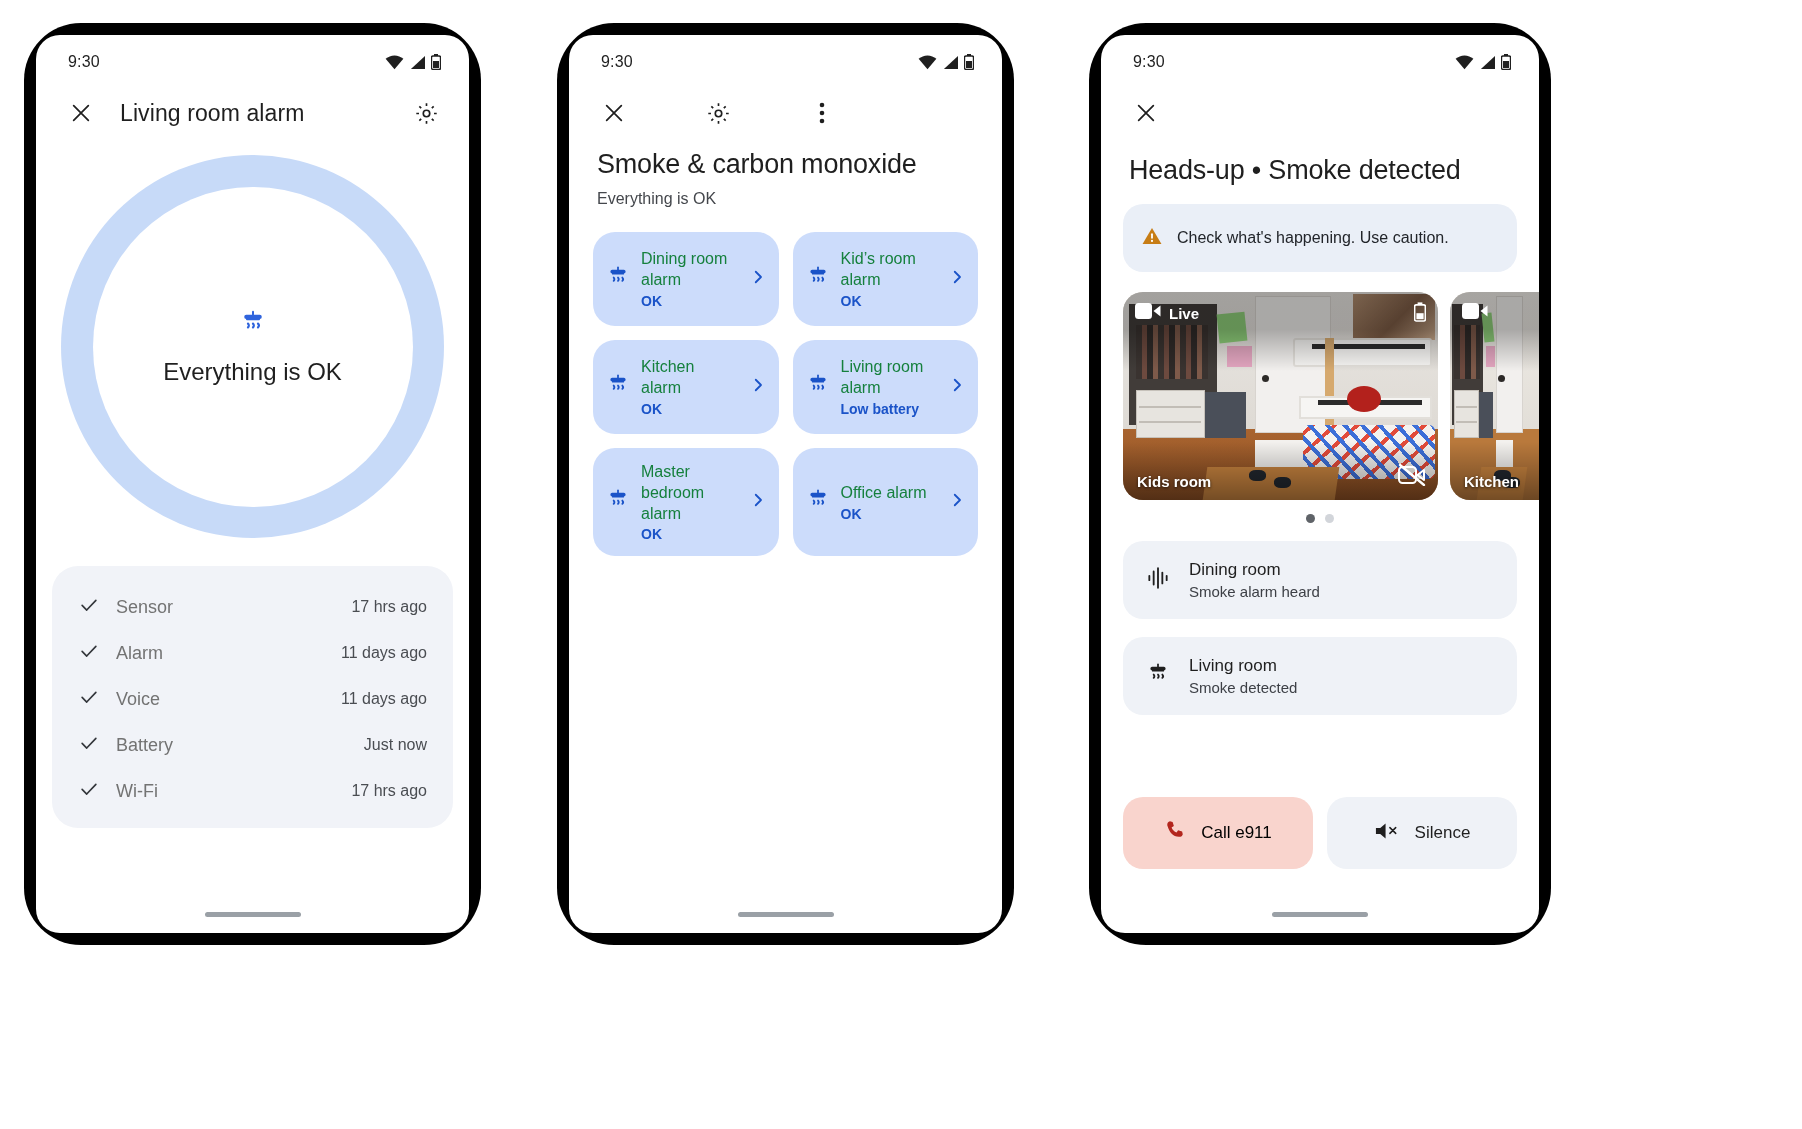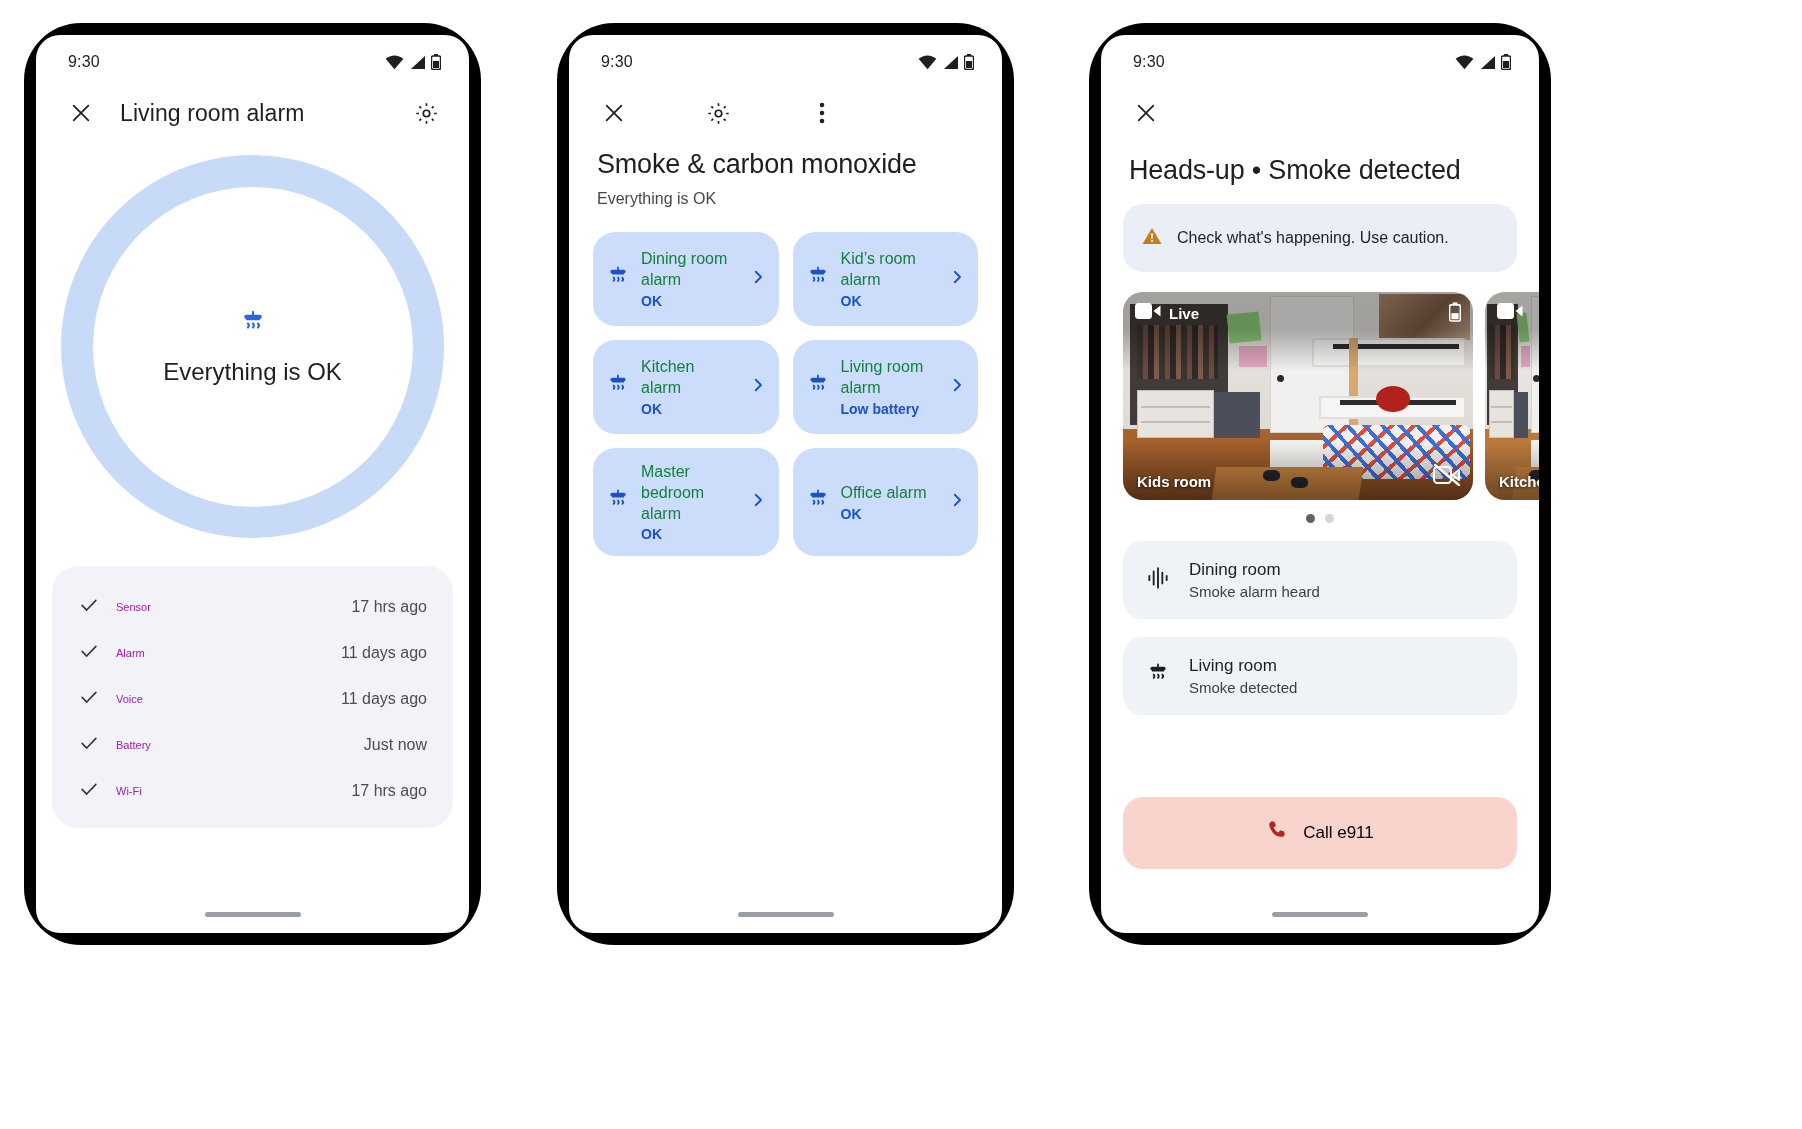--- a/index.html
+++ b/index.html
@@ -91,21 +91,21 @@
     margin: 28px 16px 0 16px;
     background: #f1f3f8;
     border-radius: 26px;
     padding: 18px 14px 14px 14px;
   }
   .status-row {
     display: flex; align-items: center;
     padding: 10px 12px;
     gap: 16px;
   }
-  .status-name { font-size: 11px; color: #a21caf; }
+  .status-name { font-size: 18px; color: #737373; }
   .status-time { margin-left: auto; font-size: 16px; color: #4a4d52; }
   .safety-btn {
     display: block;
     margin: 10px 8px 4px 8px;
     background: #b9ddfb;
     border: none;
     border-radius: 22px;
     height: 46px;
     width: calc(100% - 16px);
     font-family: inherit;
@@ -164,21 +164,21 @@
   .warn-text { font-size: 16px; color: #22252a; }
 
   .cam-strip {
     margin-top: 20px;
     padding-left: 22px;
     display: flex; gap: 12px;
     overflow: hidden;
   }
   .cam {
     position: relative;
-    width: 350px; height: 208px;
+    width: 315px; height: 208px;
     border-radius: 20px;
     overflow: hidden;
     flex: 0 0 auto;
     cursor: pointer;
   }
   .cam.secondary { width: 110px; }
 
   
   .scene { position: absolute; inset: 0; background: #cfc6bb; }
   .sc-wall { position: absolute; left: 0; top: 0; right: 0; height: 68%;
@@ -686,19 +686,26 @@
           </div>
         </div>
 
       <div class="actions" id="p3-actions">
           <button class="act e911">
             <span><svg width="23" height="23" viewBox="0 0 24 24" fill="#b3261e">
                 <path d="M6.2 2.4 9 3.1l1.3 4.2-2.4 1.6c.9 2.4 2.8 4.3 5.2 5.2l1.6-2.4 4.2 1.3.7 2.8c-.3 1.7-2 3-4 2.8C9.2 18 5.9 14.7 3.4 6.4 3.2 4.4 4.5 2.7 6.2 2.4z"></path>
               </svg></span>
             <span>Call e911</span>
           </button>
+          <button class="act silence">
+            <span><svg width="27" height="22" viewBox="0 0 28 22">
+                <path d="M2 8h4.5L12 3.2v15.6L6.5 14H2z" fill="#1f1f1f"></path>
+                <path d="M16.5 7.5 22.5 13.5M22.5 7.5 16.5 13.5" stroke="#1f1f1f" stroke-width="1.6" stroke-linecap="round"></path>
+              </svg></span>
+            <span>Silence</span>
+          </button>
         </div>
 
       <div class="home-ind"></div>
     </div>
   </div>
 
 </div>
 
 </body></html>

